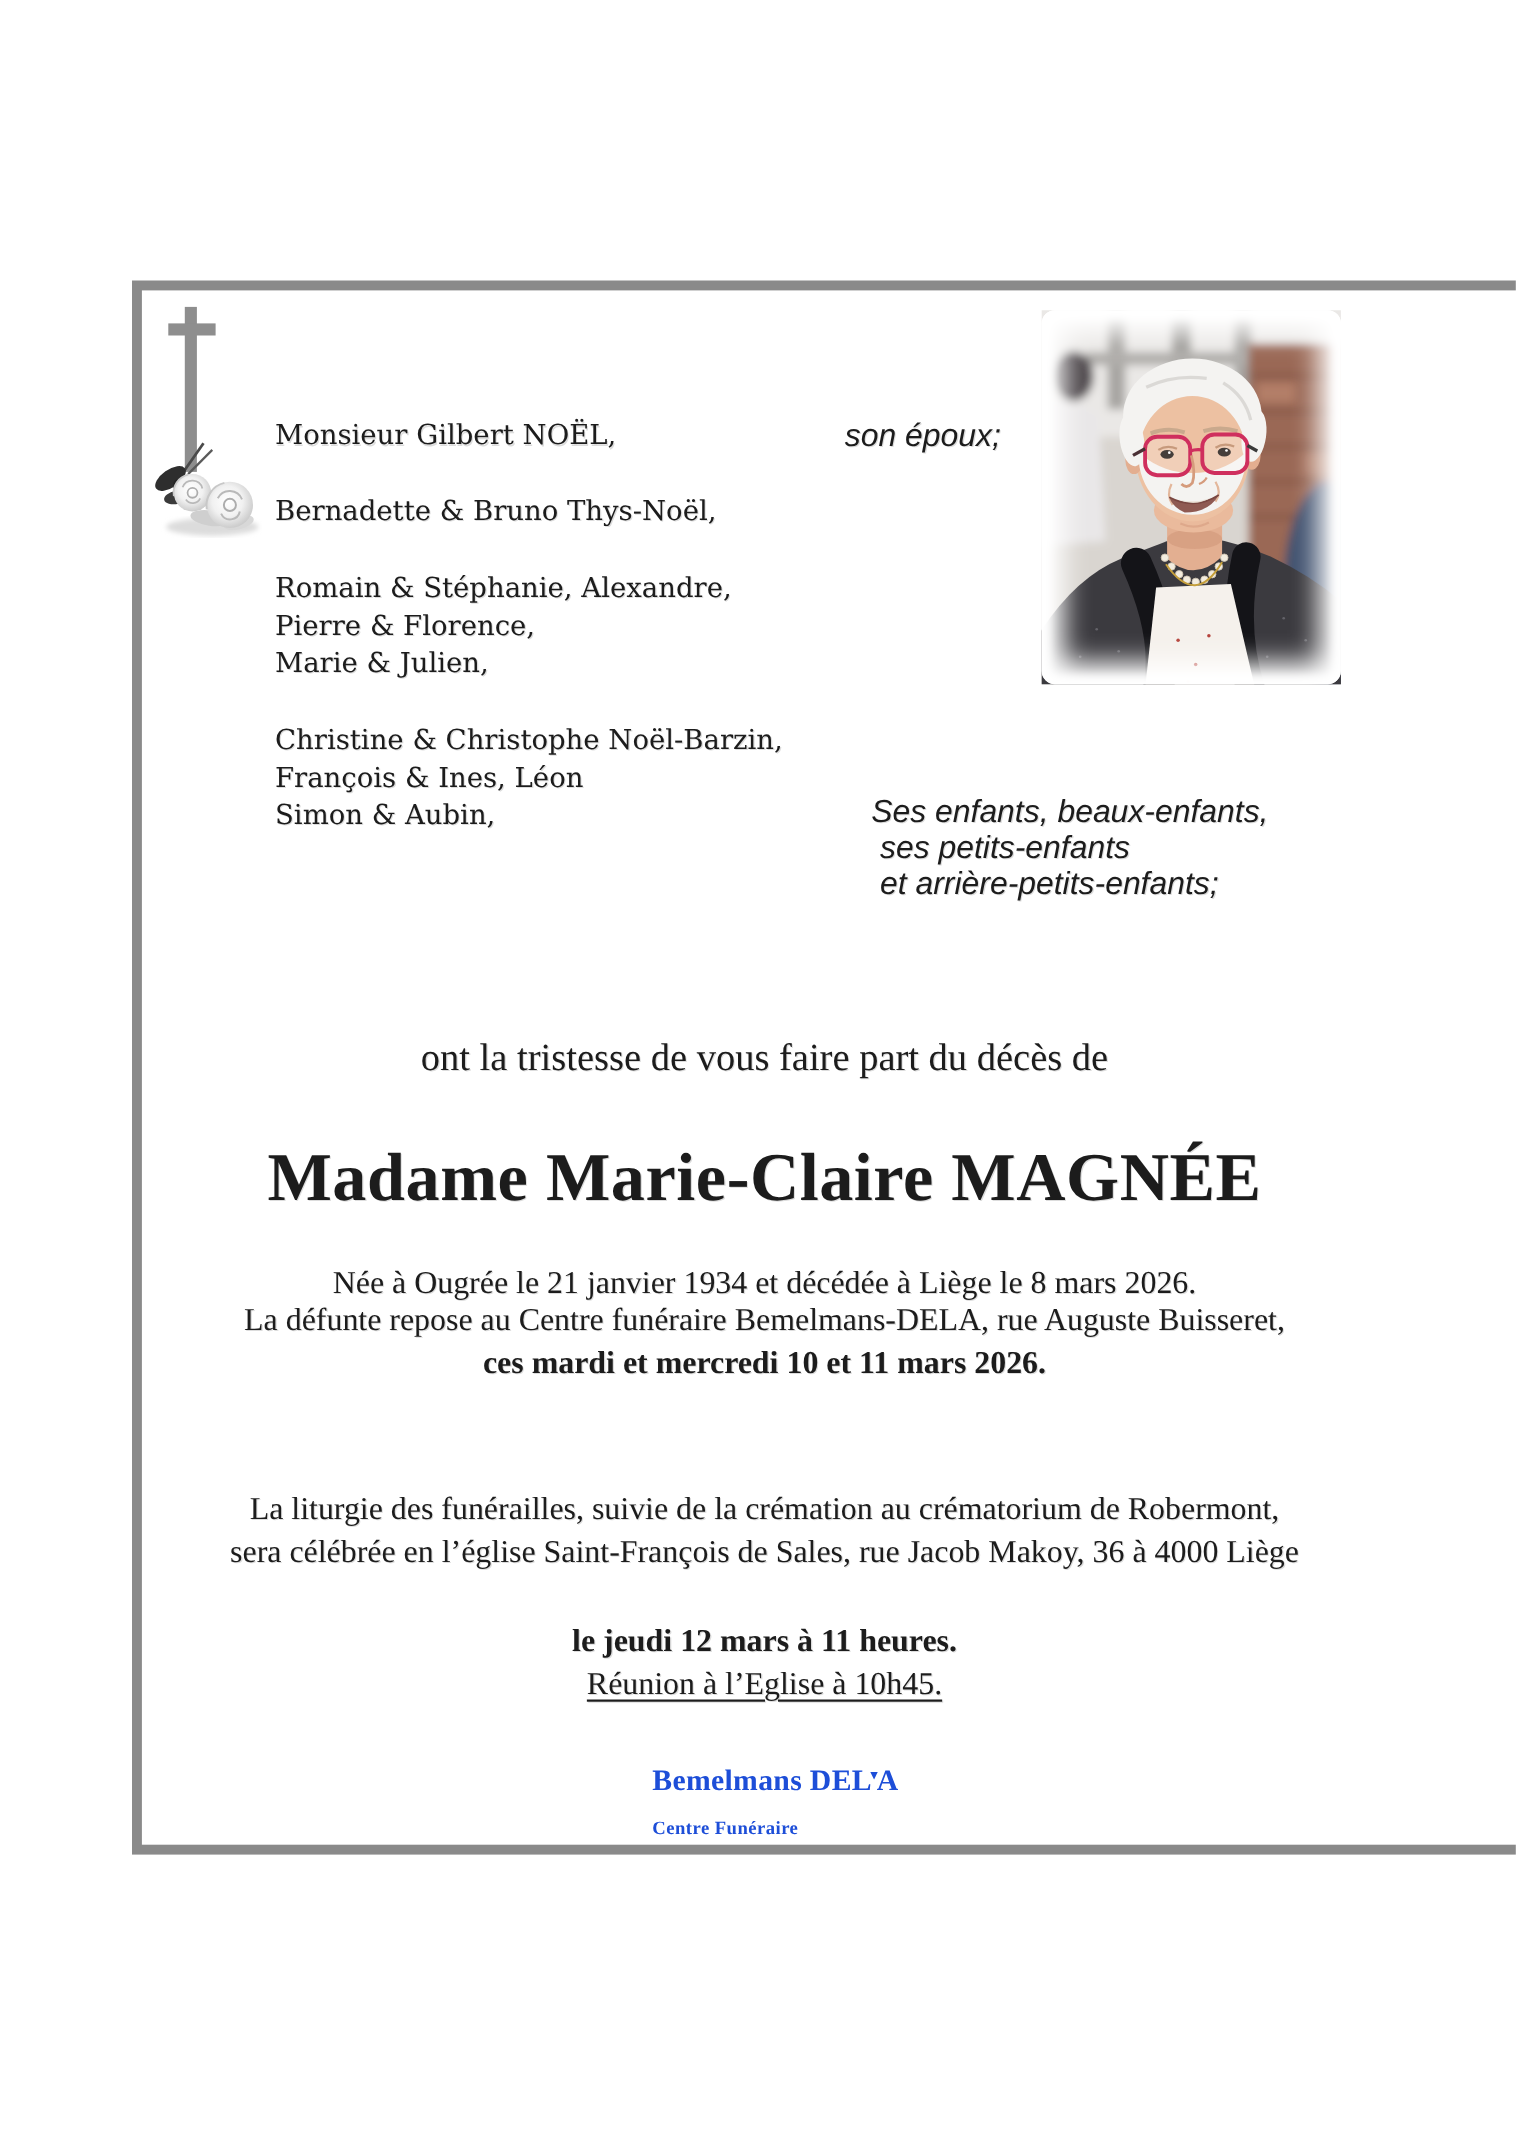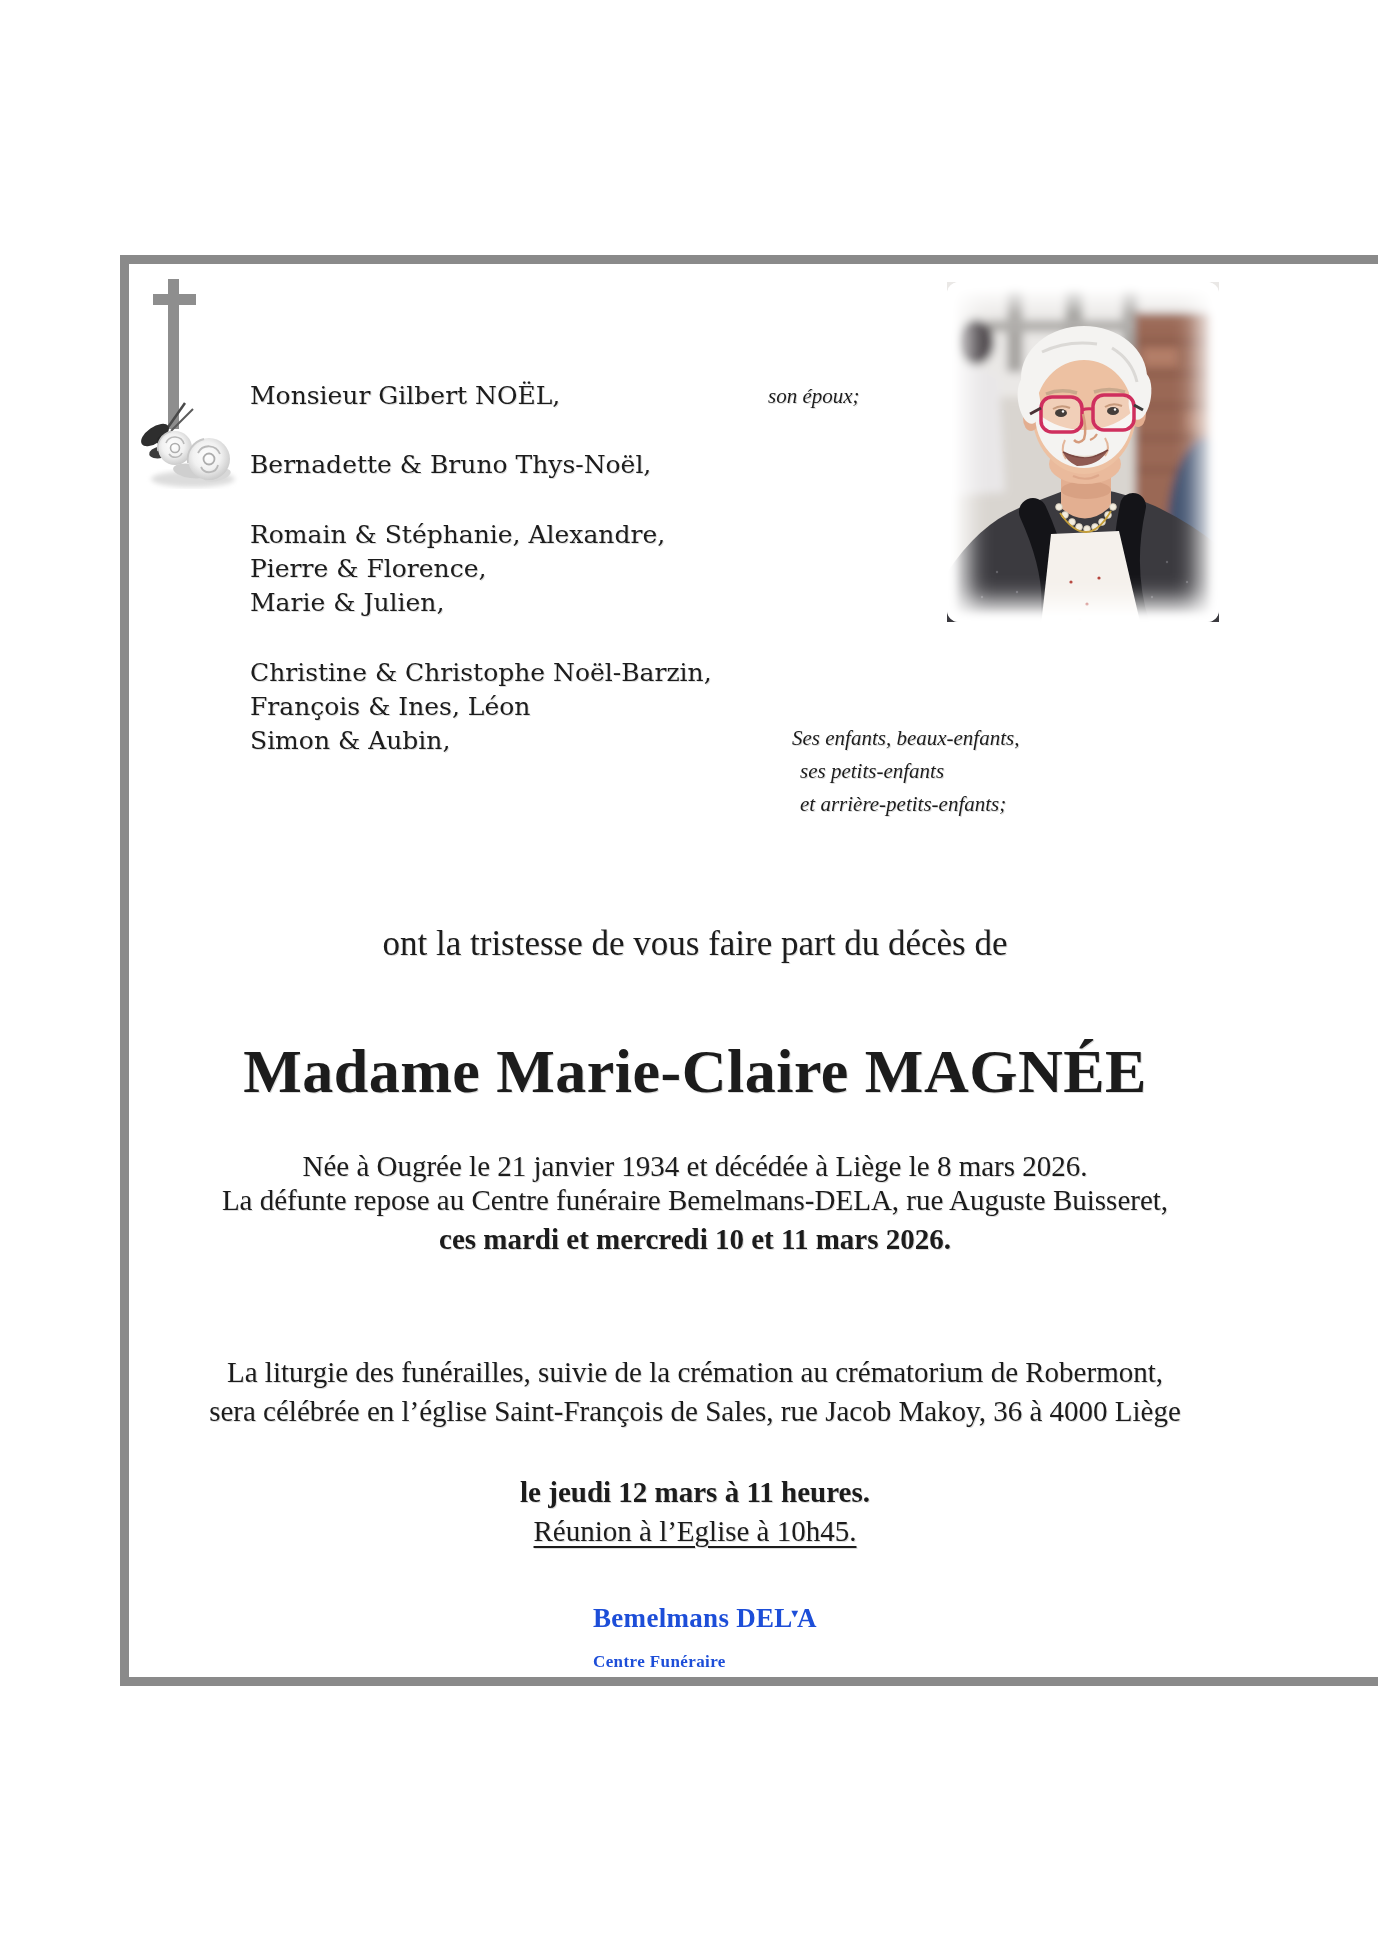--- a/index.html
+++ b/index.html
@@ -34,34 +34,34 @@
 
   
   .name-group {
     position:absolute; left:121px;
     font-family:"DejaVu Serif", serif;
     font-size:25px; line-height:34px;
     white-space:nowrap;
   }
   .rel-italic {
     position:absolute;
-    font-family:Liberation Serif, serif;
-    font-style:italic; font-size:21px; line-height:33px;
+    font-family:Liberation Sans, sans-serif;
+    font-style:italic; font-size:29px; line-height:33px;
     white-space:nowrap;
   }
   .relations-block { left:663px; top:458px; }
   .relations-block .indent { padding-left:8px; }
   .spouse-rel { left:639px; top:115px; line-height:34px; }
 
   
   .centered {
     position:absolute; left:26px; width:1080px;
     text-align:center; white-space:nowrap;
   }
-  .intro    { top:660px; font-size:35px; }
+  .intro    { top:678px; font-size:35px; }
   .title    { top:772px; font-size:62px; font-weight:bold; letter-spacing:0.5px; }
   .subtitle { top:886px; font-size:29px; }
   .par      { font-size:29px; line-height:39px; }
   .par1 { top:917px; }
   .par2 { top:1089px; }
   .par3 { top:1209px; }
   .b { font-weight:bold; }
   .u { text-decoration:underline; text-decoration-thickness:2px; text-underline-offset:5px; }
 
   

